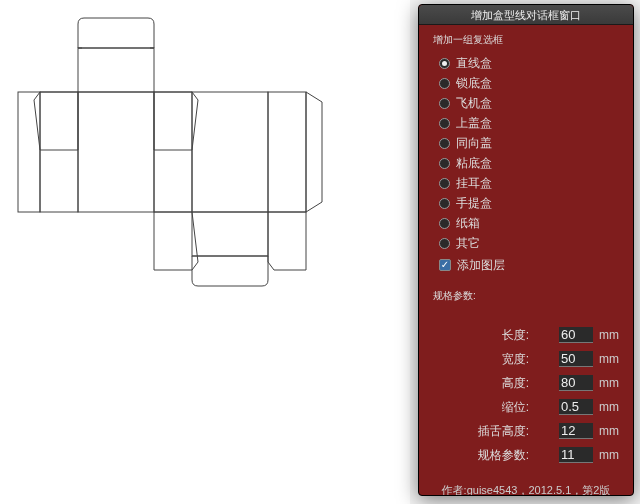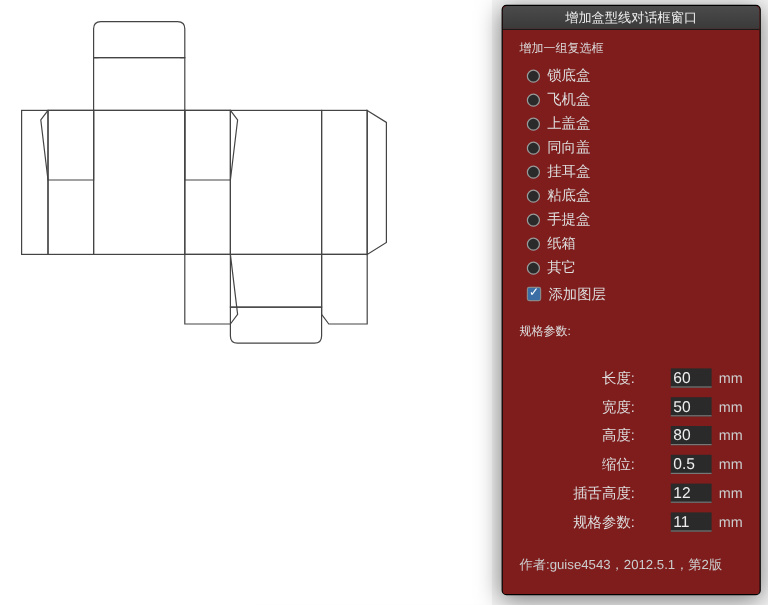--- a/index.html
+++ b/index.html
@@ -14,21 +14,21 @@
   .radio-row, .check-row { display: flex; align-items: center; height: 20px; cursor: pointer; }
   .radio { width: 11px; height: 11px; border: 1px solid #999; border-radius: 50%; margin-right: 6px; display: flex; align-items: center; justify-content: center; background: #2a2a2a; }
   .radio.selected::after { content: ""; width: 5px; height: 5px; background: #eee; border-radius: 50%; }
   .checkbox { width: 12px; height: 12px; border: 1px solid #888; border-radius: 2px; margin-right: 6px; background: #3a6ea5; display: flex; align-items: center; justify-content: center; color: #fff; font-size: 10px; line-height: 1; }
   .check-row { margin-top: 2px; margin-left: 6px; }
   .params-label { margin-top: 14px; margin-bottom: 20px; }
   .param-row { display: flex; align-items: center; justify-content: flex-end; height: 24px; gap: 6px; }
   .param-row .plabel { color: #ddd; text-align: right; }
   .param-row input { width: 34px; height: 16px; background: #2a2a2a; border: none; border-bottom: 1px solid #777; color: #eee; font-size: 13px; padding: 0 2px; outline: none; margin-left: 24px; }
   .param-row .unit { width: 22px; color: #ccc; }
-  .footer-text { margin-top: 16px; text-align: left; color: #ccc; font-size: 11px; padding-right: 2px; }
+  .footer-text { margin-top: 16px; text-align: center; color: #ccc; font-size: 11px; padding-right: 2px; }
 </style>
 </head>
 <body>
 
 <div class="canvas-area">
   <svg width="410" height="504" viewBox="0 0 410 504">
     <g fill="none" stroke="#444" stroke-width="1">
 
       <path d="M 78 24 Q 78 18 84 18 L 148 18 Q 154 18 154 24 L 154 48 L 78 48 Z"></path>
 
@@ -61,42 +61,46 @@
 </div>
 
 <div class="dialog">
   <div class="titlebar">
     <span>增加盒型线对话框窗口</span>
   </div>
   <div class="body">
     <div class="group-label">增加一组复选框</div>
     <div class="radios" id="radios">
         <div class="radio-row">
+          <span class="radio selected"></span>
+          <span>直线盒</span>
+        </div>
+        <div class="radio-row">
           <span class="radio"></span>
           <span>锁底盒</span>
         </div>
         <div class="radio-row">
           <span class="radio"></span>
           <span>飞机盒</span>
         </div>
         <div class="radio-row">
           <span class="radio"></span>
           <span>上盖盒</span>
         </div>
         <div class="radio-row">
           <span class="radio"></span>
           <span>同向盖</span>
         </div>
         <div class="radio-row">
           <span class="radio"></span>
-          <span>挂耳盒</span>
+          <span>粘底盒</span>
         </div>
         <div class="radio-row">
           <span class="radio"></span>
-          <span>粘底盒</span>
+          <span>挂耳盒</span>
         </div>
         <div class="radio-row">
           <span class="radio"></span>
           <span>手提盒</span>
         </div>
         <div class="radio-row">
           <span class="radio"></span>
           <span>纸箱</span>
         </div>
         <div class="radio-row">

